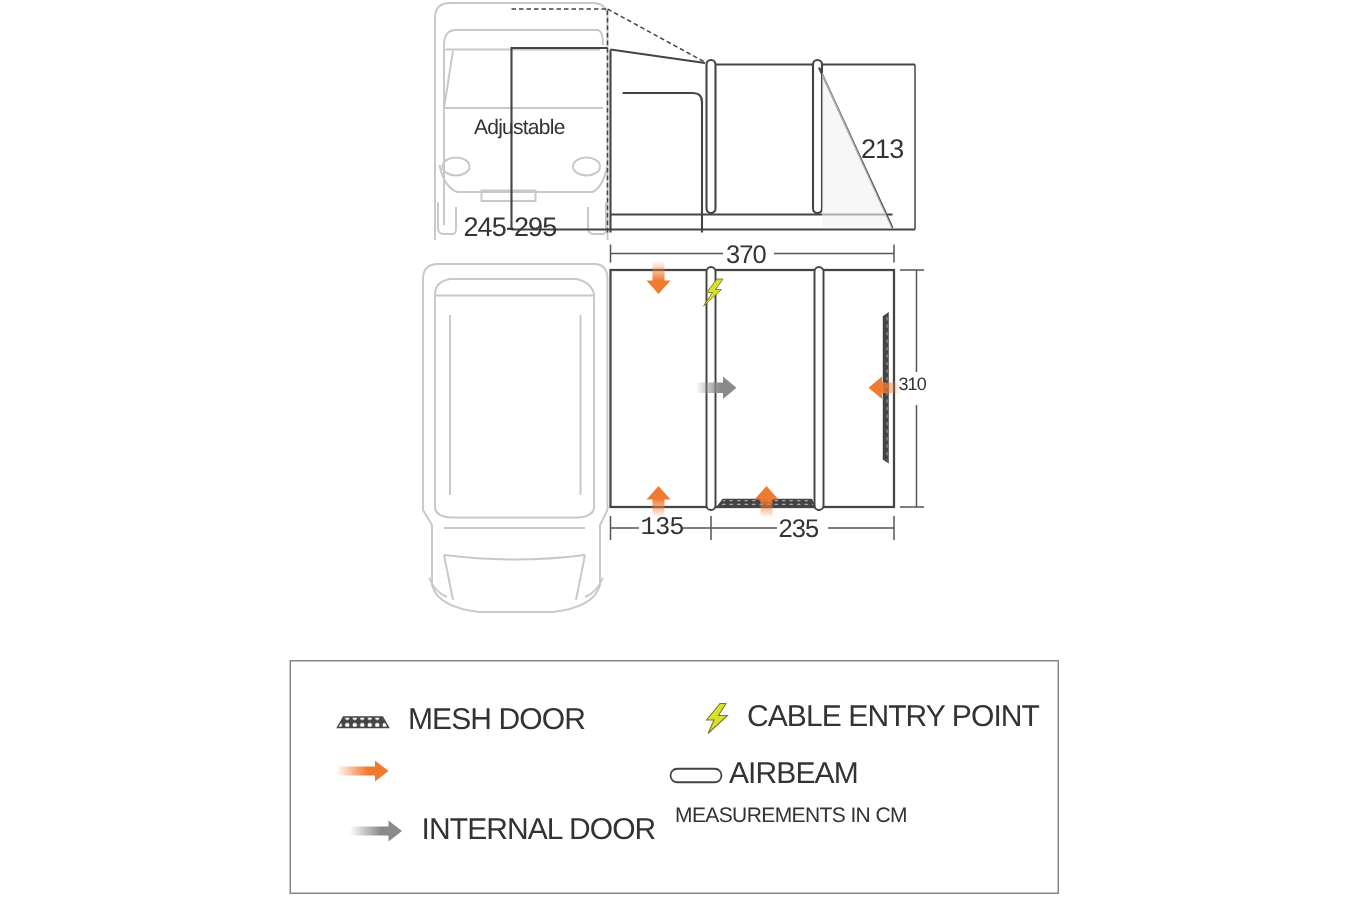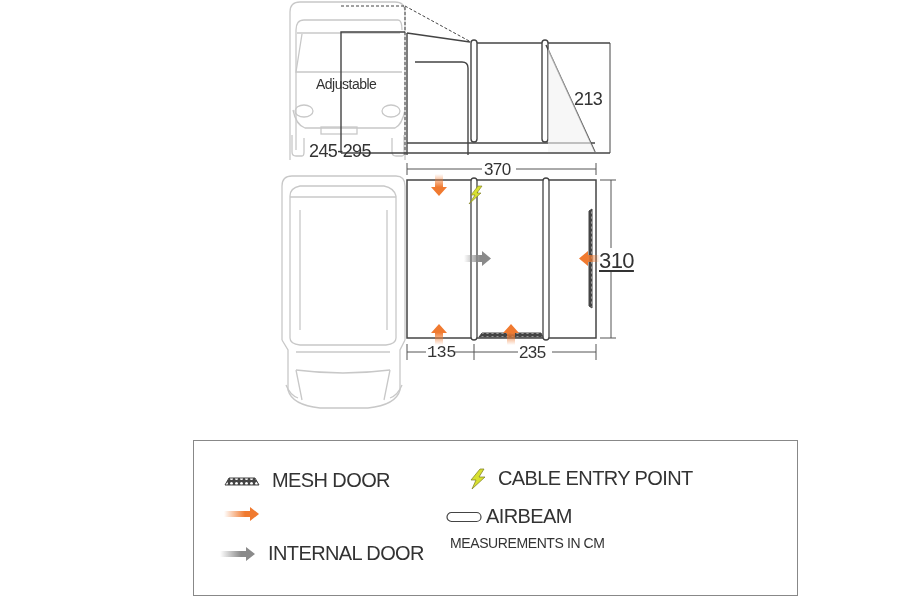--- a/index.html
+++ b/index.html
@@ -1,20 +1,20 @@
 <!DOCTYPE html>
 <html><head>
 <meta charset="utf-8">
 <style>
   html, body { margin:0; padding:0; background:#ffffff; }
   body { width:900px; height:600px; position:relative; overflow:hidden;
          font-family:"Liberation Sans", "DejaVu Sans", sans-serif; color:#333; }
   #diagram { position:absolute; left:0; top:0; width:900px; height:600px; }
   .lbl { position:absolute; color:#333; white-space:nowrap; line-height:1; }
-  .legend-box { position:absolute; left:193px; top:440px; width:605px; height:156px;
+  .legend-box { position:absolute; left:193px; top:440px; width:513px; height:156px;
                 border:1.5px solid #888; box-sizing:border-box; background:#fff; }
   .legend-item { position:absolute; display:flex; align-items:center; }
   .legend-text { font-size:20px; letter-spacing:-0.6px; color:#333; }
   .legend-small { font-size:14px; letter-spacing:-0.4px; color:#333; }
 </style>
 </head>
 <body>
 
 <svg id="diagram" width="900" height="600" viewBox="0 0 900 600">
   <defs>
@@ -125,37 +125,37 @@
     <line x1="455" y1="352" x2="474" y2="352"></line>
     <line x1="474" y1="352" x2="518" y2="352"></line>
     <line x1="552" y1="352" x2="596" y2="352"></line>
   </g>
 </svg>
 
 <div class="lbl" style="left:316px;top:77px;font-size:14px;letter-spacing:-0.5px;">Adjustable</div>
 <div class="lbl" style="left:309px;top:94px;font-size:18px;letter-spacing:-0.6px;margin-top:48px;">245-295</div>
 <div class="lbl" style="left:574px;top:90px;font-size:18px;letter-spacing:-0.6px;">213</div>
 <div class="lbl" style="left:484px;top:161px;font-size:17px;letter-spacing:-0.6px;">370</div>
-<div class="lbl" style="left:599px;top:250px;font-size:22px;letter-spacing:-0.6px;text-decoration:underline;">310</div>
+<div class="lbl" style="left:599px;top:250px;font-size:12px;letter-spacing:-0.6px;">310</div>
 <div class="lbl" style="left:427px;top:344px;font-size:17px;letter-spacing:-0.6px;font-family:Liberation Mono, monospace;">135</div>
 <div class="lbl" style="left:519px;top:344px;font-size:17px;letter-spacing:-0.6px;">235</div>
 
 <div class="legend-box">
   <div class="legend-item" style="left:30px;top:28px;">
     <svg width="36" height="10" viewBox="0 0 36 10" style="margin-right:12px;">
       <path d="M1,9 L5,2 L31,2 L35,9 Z" fill="url(#mesh)" stroke="#444" stroke-width="1"></path>
     </svg>
     <span class="legend-text">MESH DOOR</span>
   </div>
   <div class="legend-item" style="left:30px;top:65px;">
     <svg width="36" height="16" viewBox="0 0 36 16" style="margin-right:12px;">
       <path d="M0,5 L26,5 L26,1 L35,8 L26,15 L26,11 L0,11 Z" fill="url(#orangeRight)"></path>
     </svg>
   </div>
-  <div class="legend-item" style="left:26px;top:101px;">
+  <div class="legend-item" style="left:39px;top:101px;">
     <svg width="36" height="16" viewBox="0 0 36 16" style="margin-right:12px;">
       <path d="M0,5 L26,5 L26,1 L35,8 L26,15 L26,11 L0,11 Z" fill="url(#greyRight)"></path>
     </svg>
     <span class="legend-text">INTERNAL DOOR</span>
   </div>
   <div class="legend-item" style="left:274px;top:26px;">
     <svg width="20" height="22" viewBox="0 0 20 22" style="margin-right:10px;">
       <path d="M12,1 L3,12 L8,12 L4,21 L17,9 L11,9 L16,1 Z" fill="#d8e030" stroke="#7a7a20" stroke-width="0.7"></path>
     </svg>
     <span class="legend-text">CABLE ENTRY POINT</span>

